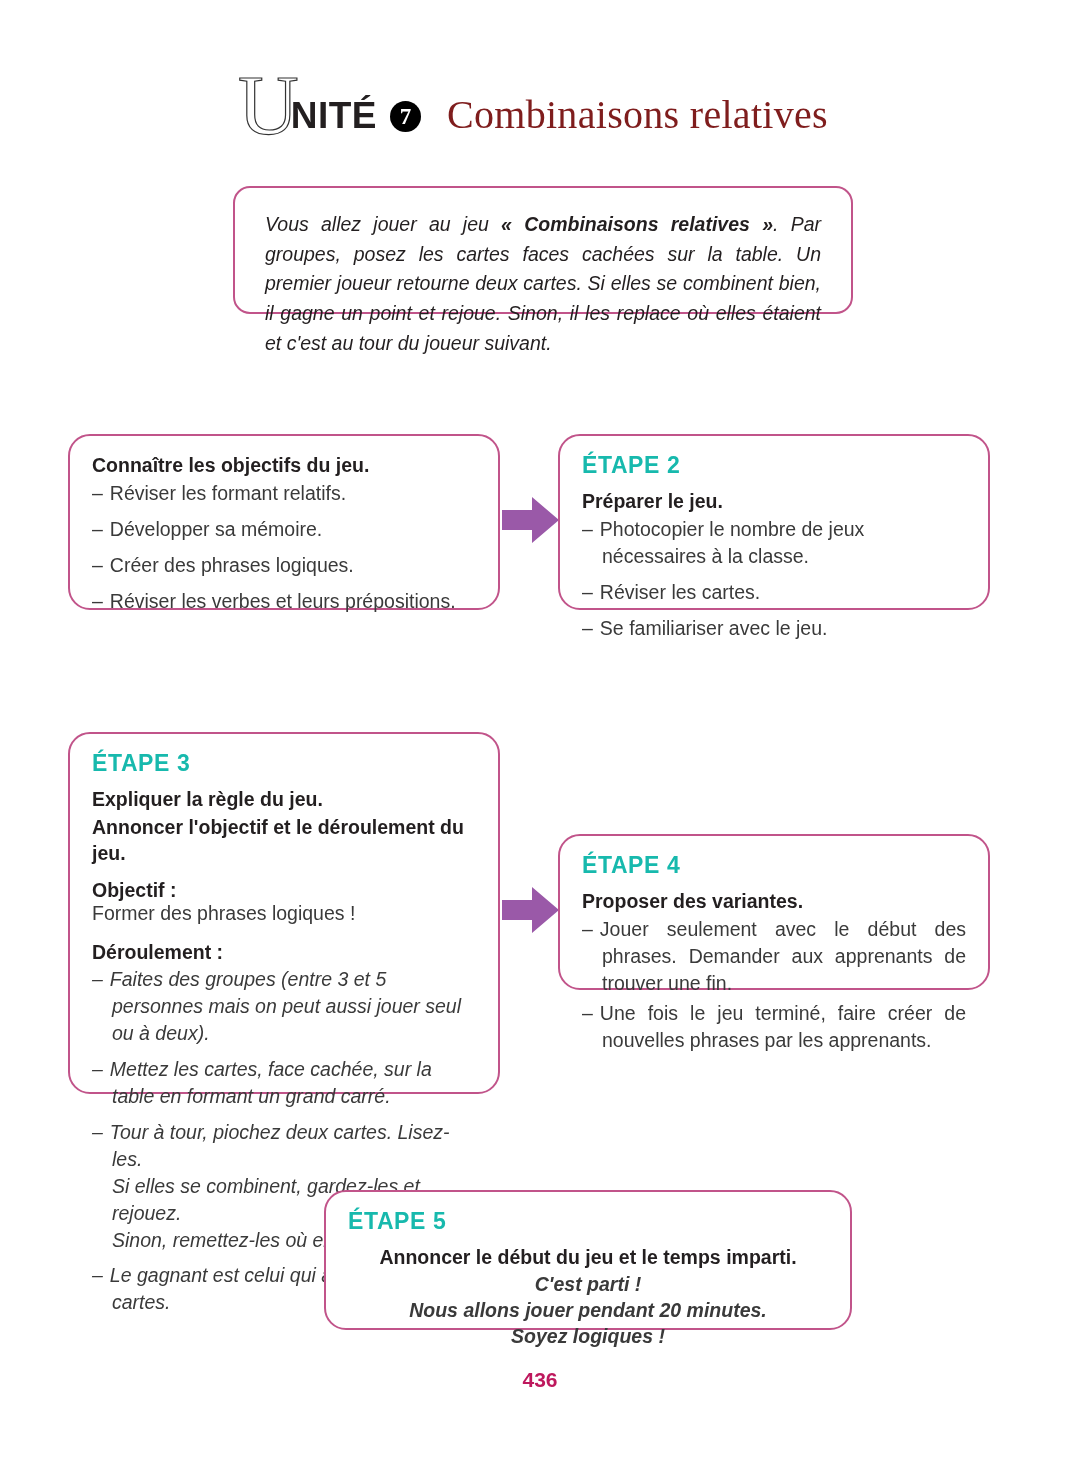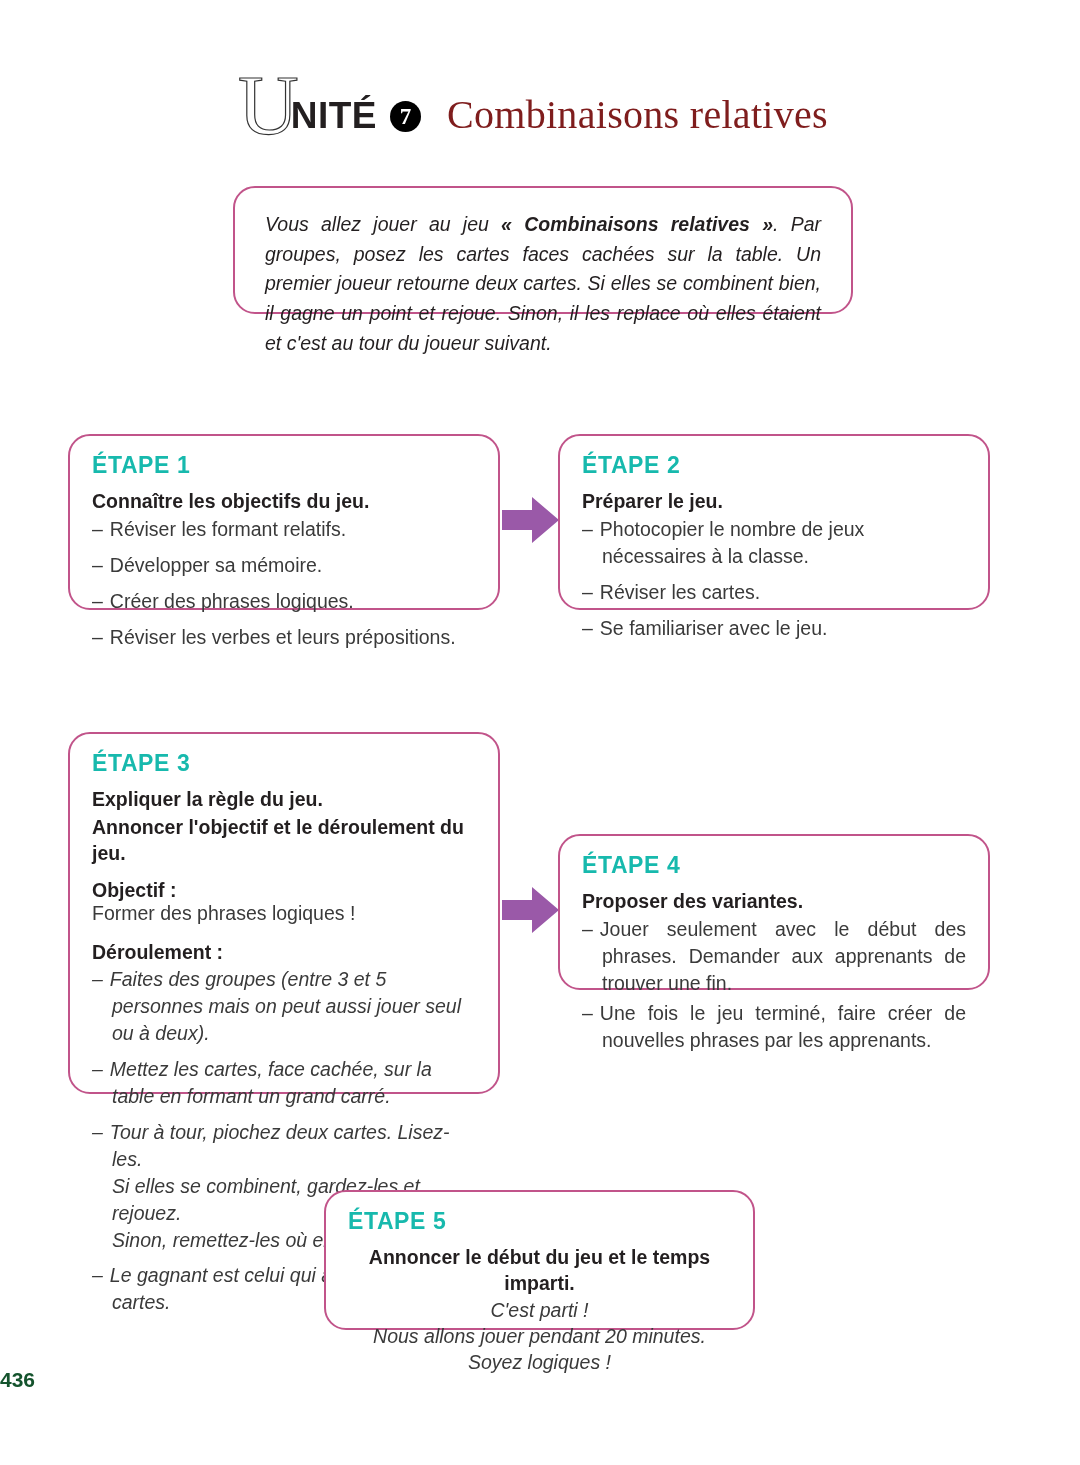--- a/index.html
+++ b/index.html
@@ -100,20 +100,21 @@
     border: 2px solid #c1548a;
     border-radius: 22px;
     background: #ffffff;
   }
 
   
   .intro-box {
     left: 233px; top: 186px;
     width: 620px; height: 128px;
     padding: 22px 30px 0 30px;
+    border-radius: 17px;
   }
   .intro-text {
     font-style: italic;
     font-size: 19.5px;
     line-height: 1.52;
     color: #231f20;
     text-align: justify;
   }
   .intro-text b {
     font-style: italic;
@@ -162,48 +163,49 @@
   ul.step-list.italic li { font-style: italic; }
   ul.step-list.tight li { margin-bottom: 3px; }
   ul.step-list.justify li { text-align: justify; }
   .dash { margin-right: 7px; }
 
   
   #step1 { left: 68px;  top: 434px;  width: 432px; height: 176px; }
   #step2 { left: 558px; top: 434px;  width: 432px; height: 176px; }
   #step3 { left: 68px;  top: 732px;  width: 432px; height: 362px; }
   #step4 { left: 558px; top: 834px;  width: 432px; height: 156px; }
-  #step5 { left: 324px; top: 1190px; width: 431px; height: 140px; text-align: center; }
+  #step5 { left: 324px; top: 1190px; width: 528px; height: 140px; text-align: center; }
 
   #step5 .step-title { text-align: left; }
   #step5 .step-heading { text-align: center; }
   .step5-line {
     font-style: italic;
     font-size: 19.5px;
     line-height: 1.32;
     color: #3a3a3a;
+    font-weight: bold;
   }
 
   
   .arrow {
     position: absolute;
     width: 58px; height: 52px;
   }
   #arrow1 { left: 502px; top: 494px; }
   #arrow2 { left: 502px; top: 884px; }
 
   
   .page-number {
     position: absolute;
     left: 0; top: 1368px;
     width: 1080px;
-    text-align: left;
+    text-align: center;
     font-weight: bold;
     font-size: 21px;
-    color: #14532d;
+    color: #be185d;
   }
 </style>
 </head>
 <body>
 
 <div class="page-header">
 
 
   <div class="unit-title-row">
     <span class="unit-u">U</span>
@@ -214,21 +216,20 @@
 
 </div>
 
 <div class="card intro-box">
   <p class="intro-text">
     <span>Vous allez jouer au jeu </span><b>« Combinaisons relatives »</b><span>. Par groupes, posez les cartes faces cachées sur la table. Un premier joueur retourne deux cartes. Si elles se combinent bien, il gagne un point et rejoue. Sinon, il les replace où elles étaient et c'est au tour du joueur suivant.</span>
   </p>
 </div>
 
 <div class="card step-card" id="step1">
-  <div class="step-title">ÉTAPE 1</div>
   <div class="step-heading">Connaître les objectifs du jeu.</div>
   <ul class="step-list">
     <li><span class="dash">–</span><span>Réviser les formant relatifs.</span></li>
     <li><span class="dash">–</span><span>Développer sa mémoire.</span></li>
     <li><span class="dash">–</span><span>Créer des phrases logiques.</span></li>
     <li><span class="dash">–</span><span>Réviser les verbes et leurs prépositions.</span></li>
   </ul>
 </div>
 
 <div class="arrow" id="arrow1">

